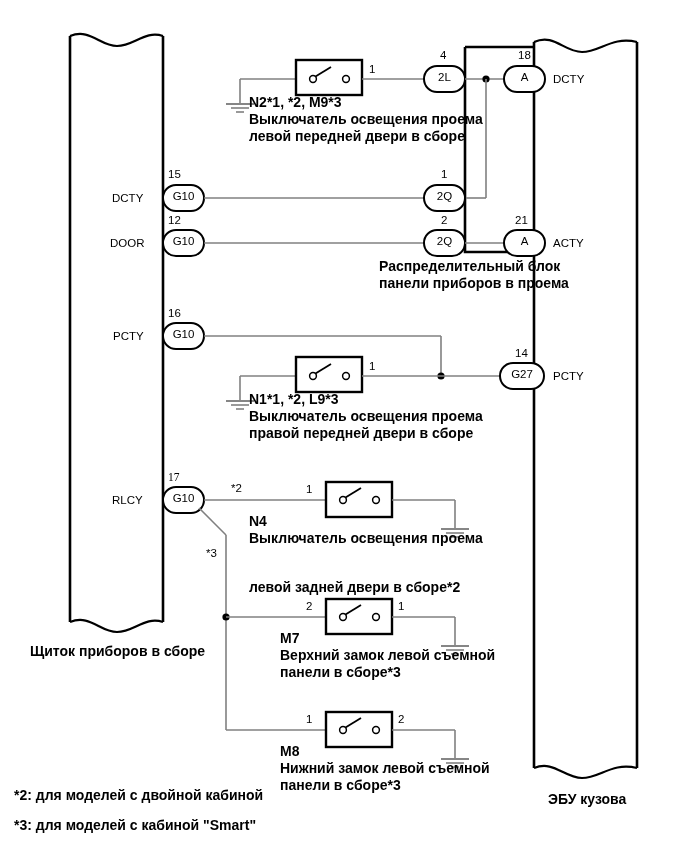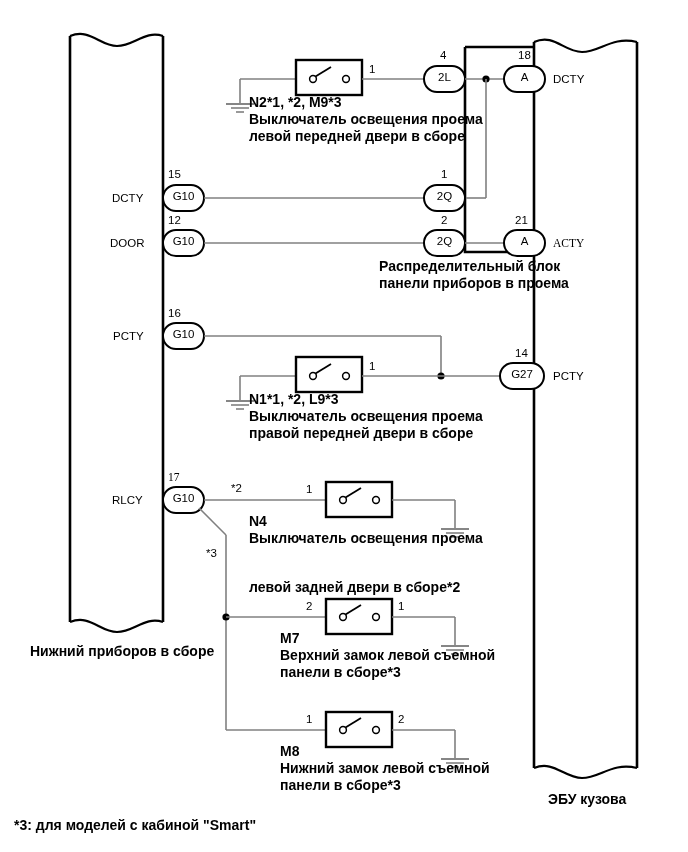--- a/index.html
+++ b/index.html
@@ -247,21 +247,21 @@
   <div class="lbl" style="left:112px; top:493px;">RLCY</div>
 
   <div class="conn-text" style="left:424px; top:190px; width:41px;">2Q</div>
   <div class="lbl lbl-pin" style="left:441px; top:167px;">1</div>
 
   <div class="conn-text" style="left:424px; top:235px; width:41px;">2Q</div>
   <div class="lbl lbl-pin" style="left:441px; top:213px;">2</div>
 
   <div class="conn-text" style="left:504px; top:235px; width:41px;">A</div>
   <div class="lbl lbl-pin" style="left:515px; top:213px;">21</div>
-  <div class="lbl" style="left:553px; top:236px;font-family:Liberation Serif, serif;">ACTY</div>
+  <div class="lbl" style="left:553px; top:236px;">ACTY</div>
 
   <div class="conn-text" style="left:500px; top:368px; width:44px;">G27</div>
   <div class="lbl lbl-pin" style="left:515px; top:346px;">14</div>
   <div class="lbl" style="left:553px; top:369px;">PCTY</div>
 
   <div class="lbl lbl-pin" style="left:369px; top:62px;">1</div>
   <div class="note-block" style="left:249px; top:94px;">N2*1, *2, M9*3</div>
   <div class="note-block" style="left:249px; top:111px;">Выключатель освещения проема</div>
   <div class="note-block" style="left:249px; top:128px;">левой передней двери в сборе</div>
 
@@ -286,18 +286,19 @@
   <div class="note-block" style="left:280px; top:630px;">M7</div>
   <div class="note-block" style="left:280px; top:647px;text-align:center;">Верхний замок левой съемной</div>
   <div class="note-block" style="left:280px; top:664px;">панели в сборе*3</div>
 
   <div class="lbl lbl-pin" style="left:306px; top:712px;">1</div>
   <div class="lbl lbl-pin" style="left:398px; top:712px;">2</div>
   <div class="note-block" style="left:280px; top:743px;">M8</div>
   <div class="note-block" style="left:280px; top:760px;">Нижний замок левой съемной</div>
   <div class="note-block" style="left:280px; top:777px;">панели в сборе*3</div>
 
-  <div class="note-block" style="left:30px; top:643px;">Нижний приборов в сборе</div>
+  <div class="note-block" style="left:30px; top:643px;">Щиток приборов в сборе</div>
   <div class="note-block" style="left:548px; top:791px;">ЭБУ кузова</div>
 
+  <div class="note-block" style="left:14px; top:787px;">*2: для моделей с двойной кабиной</div>
   <div class="note-block" style="left:14px; top:817px;">*3: для моделей с кабиной "Smart"</div>
 
 </div>
 
 </body></html>

